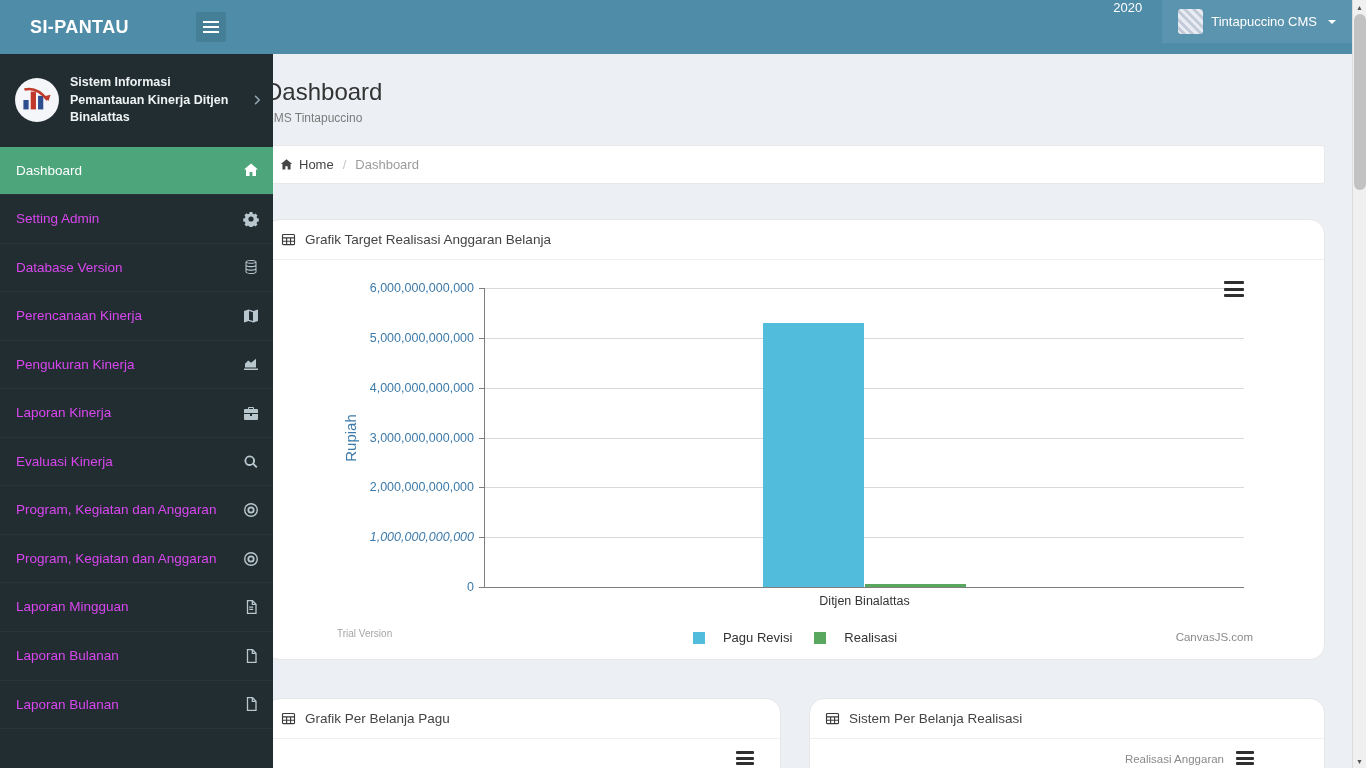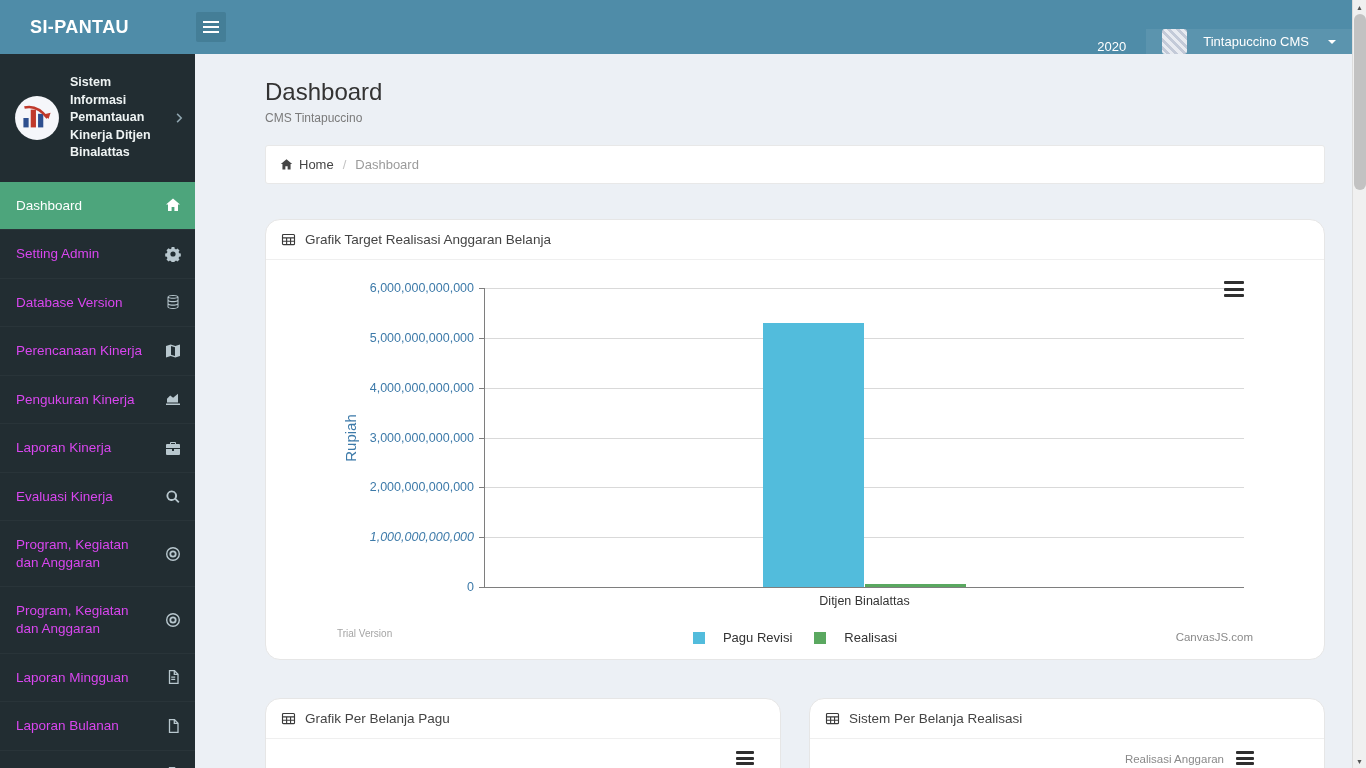--- a/index.html
+++ b/index.html
@@ -5,28 +5,28 @@
   *{margin:0;padding:0;box-sizing:border-box}
   html,body{width:1366px;height:768px;overflow:hidden;font-family:"Liberation Sans",sans-serif;background:#ecf0f5}
   .icon svg{display:block;width:100%;height:100%}
   a{text-decoration:none}
 
   
   .topnav{position:fixed;top:0;left:0;width:1352px;height:54px;background:#4f8ca8;display:flex;align-items:stretch;z-index:30}
   .brand{width:186px;display:flex;align-items:center;padding-left:30px;color:#fff;font-size:18px;font-weight:700;letter-spacing:.4px}
   .nav-toggle{width:30px;height:30px;margin:12px 0 0 10px;background:#447e97;border:none;border-radius:2px;cursor:pointer;display:flex;align-items:center;justify-content:center}
   .bars i{display:block;width:16px;height:2px;background:#fff;margin:3px 0}
-  .nav-right{margin-left:auto;display:flex;align-items:flex-end}
+  .nav-right{margin-left:auto;display:flex;align-items:flex-start}
   .nav-link{display:flex;align-items:center;padding:0 20px;color:#fff;font-size:13px;cursor:pointer}
-  .nav-user{display:flex;align-items:center;gap:16px;padding:0 16px;color:#fff;font-size:13px;background:rgba(255,255,255,.07);cursor:pointer}
+  .nav-user{display:flex;align-items:center;gap:8px;padding:9px 16px;color:#fff;font-size:13px;background:rgba(255,255,255,.07);cursor:pointer}
   .avatar{width:25px;height:25px;border-radius:3px;background:repeating-linear-gradient(45deg,#e8ebf1 0 3px,#c3cad8 3px 6px)}
   .caret{width:0;height:0;border-left:4px solid transparent;border-right:4px solid transparent;border-top:4px solid #fff;margin-left:3px}
 
   
-  .sidebar{position:fixed;top:54px;left:0;bottom:0;width:195px;background:#222d32;z-index:20;overflow:hidden}
+  .sidebar{position:fixed;top:54px;left:0;bottom:0;width:273px;background:#222d32;z-index:20;overflow:hidden}
   .sidebar-header{display:flex;align-items:center;gap:10px;padding:20px 10px 20px 14px;cursor:pointer}
   .logo{width:46px;height:46px;flex:0 0 auto}
   .app-title{color:#eef3f3;font-size:12.5px;line-height:1.4;font-weight:600;flex:1}
   .chev{width:12px;height:12px;color:#90a6b0;flex:0 0 auto}
   .menu-item{position:relative;display:block;padding:15px 48px 15px 16px;font-size:13.5px;color:#d946ef;cursor:pointer;line-height:1.3}
   .menu-item+.menu-item{border-top:1px solid rgba(255,255,255,.035)}
   .item-icon{position:absolute;right:14px;top:50%;transform:translateY(-50%);width:16px;height:16px;color:#b8c7ce}
   .menu-item.active{background:#4da57c;color:#fff}
   .menu-item.active .item-icon{color:#fff}
 

